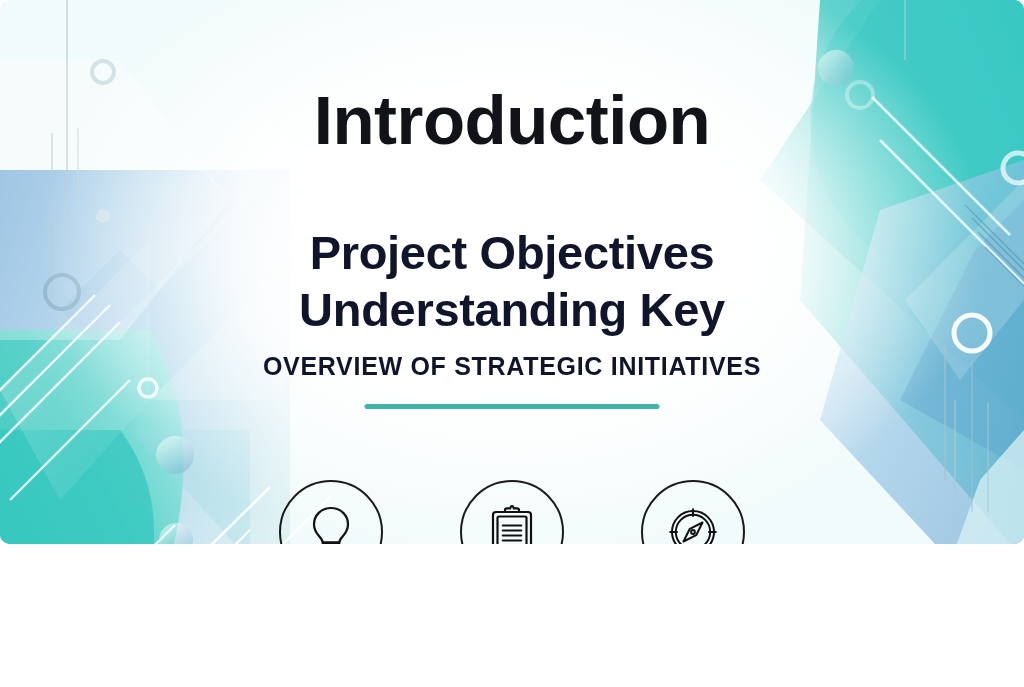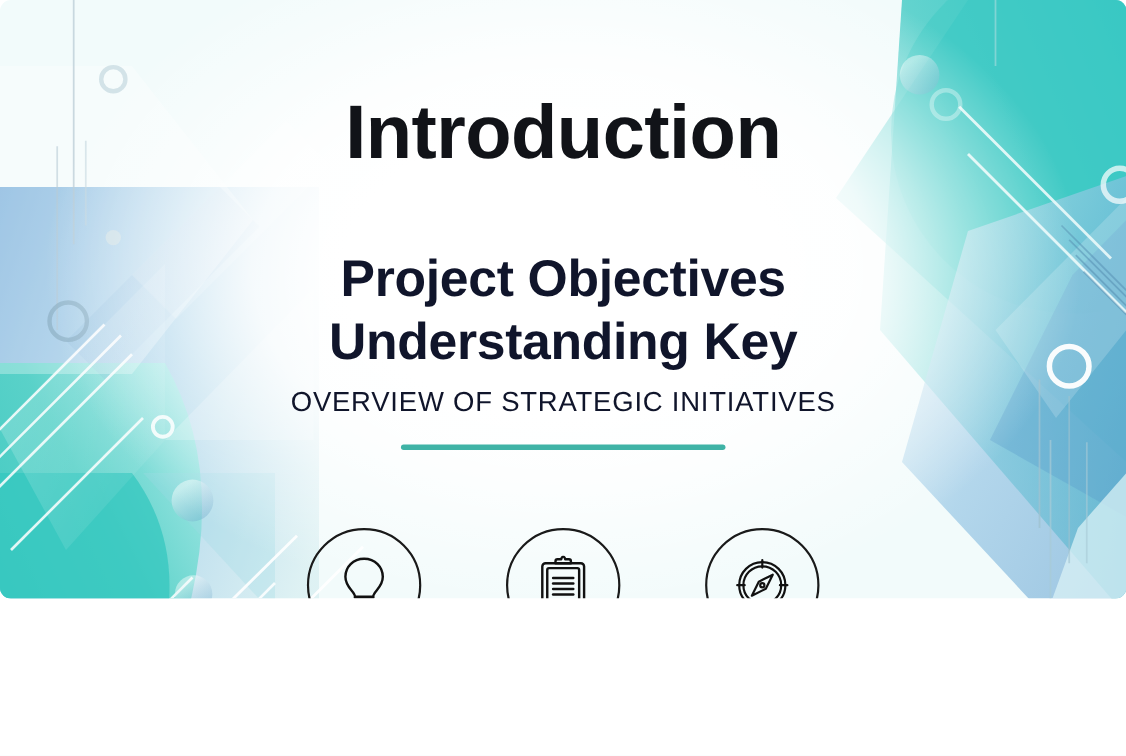--- a/index.html
+++ b/index.html
@@ -80,21 +80,21 @@
   }
   .subtitle-line { display: block; }
 
   .tagline {
     position: absolute;
     top: 352px;
     left: 0;
     right: 0;
     text-align: center;
     font-size: 25px;
-    font-weight: normal;
+    font-weight: bold;
     color: #10152b;
     letter-spacing: 0.7px;
   }
 
   .divider {
     position: absolute;
     top: 404px;
     left: 50%;
     transform: translateX(-50%);
     width: 295px;

